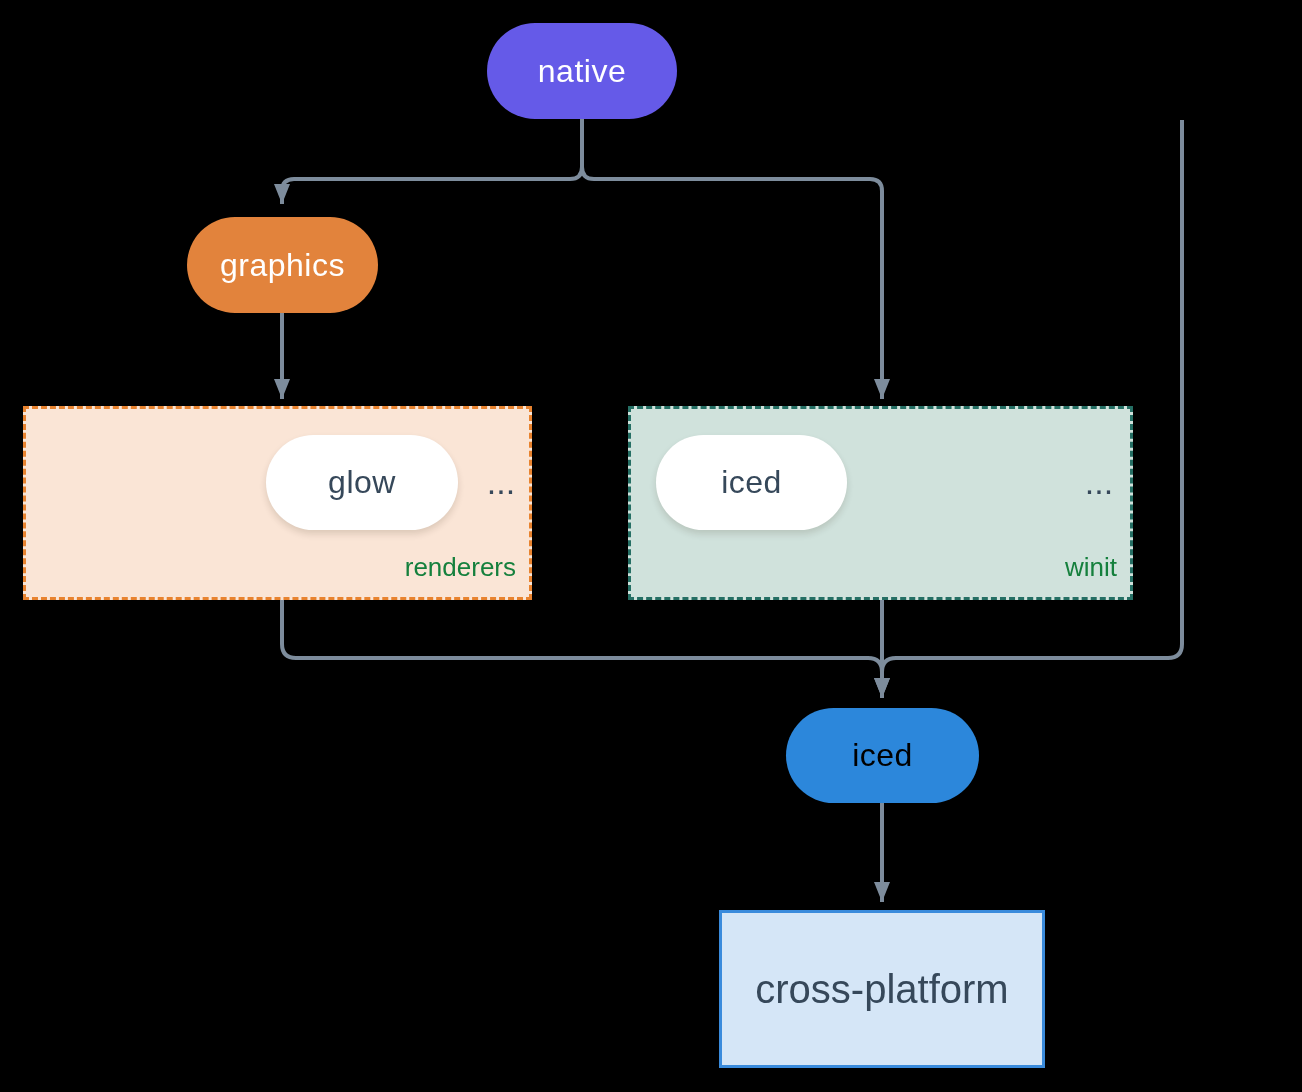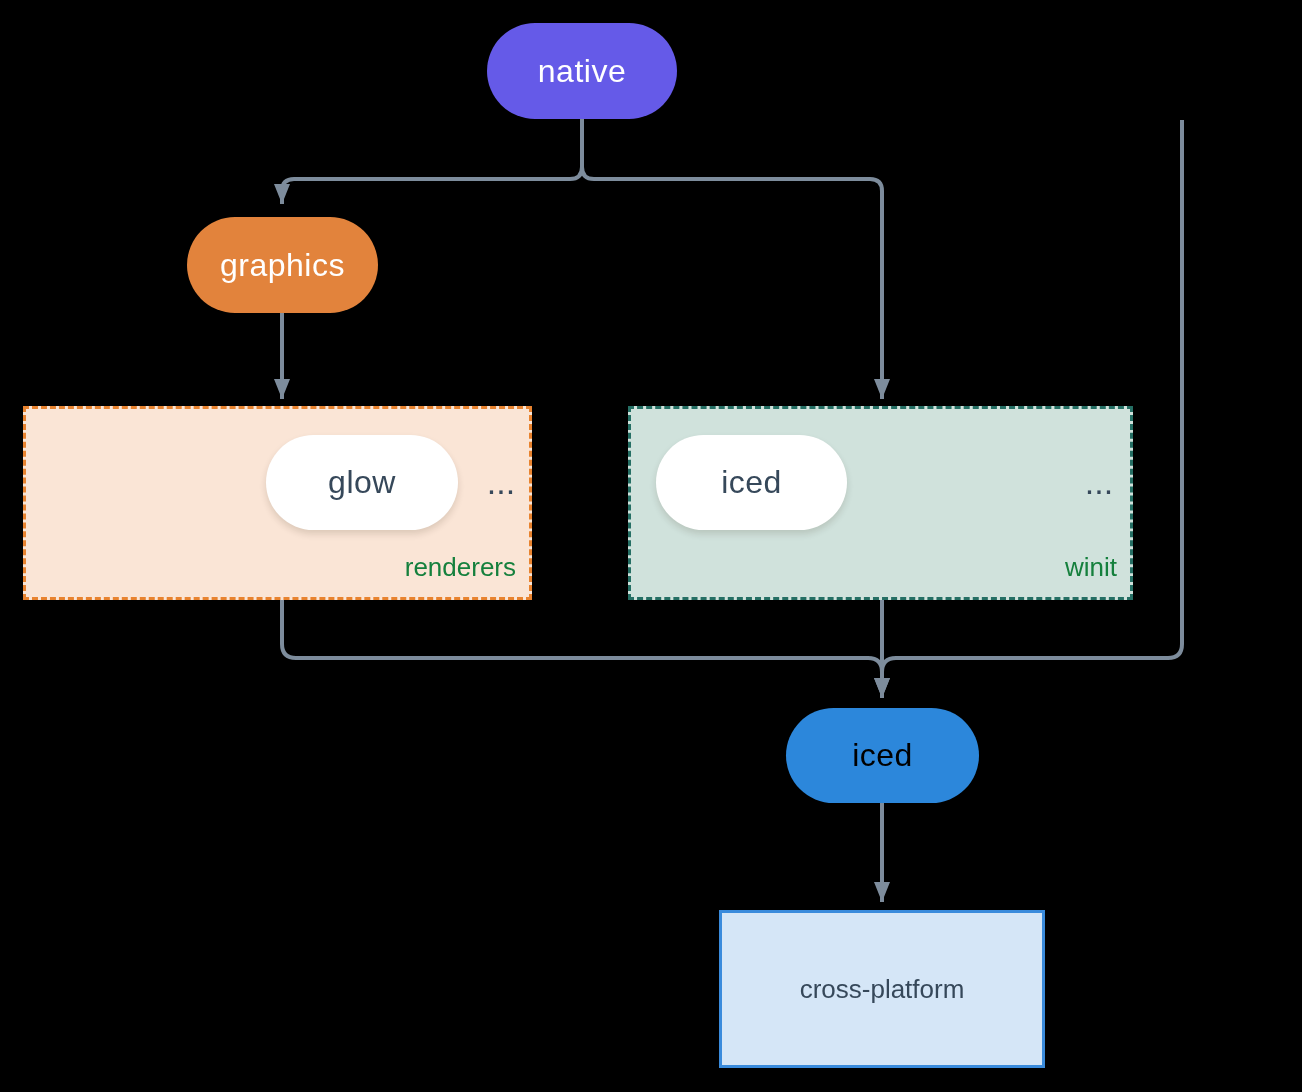--- a/index.html
+++ b/index.html
@@ -34,21 +34,21 @@
   }
   .group .group-label {
     position:absolute; right:13px; bottom:14px;
     font-size:26px; color:#15803d;
   }
 
   .app-box {
     position:absolute; left:719px; top:910px; width:326px; height:158px;
     box-sizing:border-box; background:#D5E6F7; border:3px solid #3A8BDC;
     display:flex; flex-direction:column; align-items:center; justify-content:center;
-    font-size:26px; line-height:47px; color:#36485A; text-align:right;
+    font-size:40px; line-height:47px; color:#36485A; text-align:right;
   }
 </style>
 </head>
 <body>
 
 <div class="canvas">
 
   <svg class="edge-layer" viewBox="0 0 1302 1092" xmlns="http://www.w3.org/2000/svg">
     <defs>
       <marker id="arrow" markerUnits="userSpaceOnUse" markerWidth="24" markerHeight="20" viewBox="0 0 24 20" refX="22" refY="10" orient="auto">

